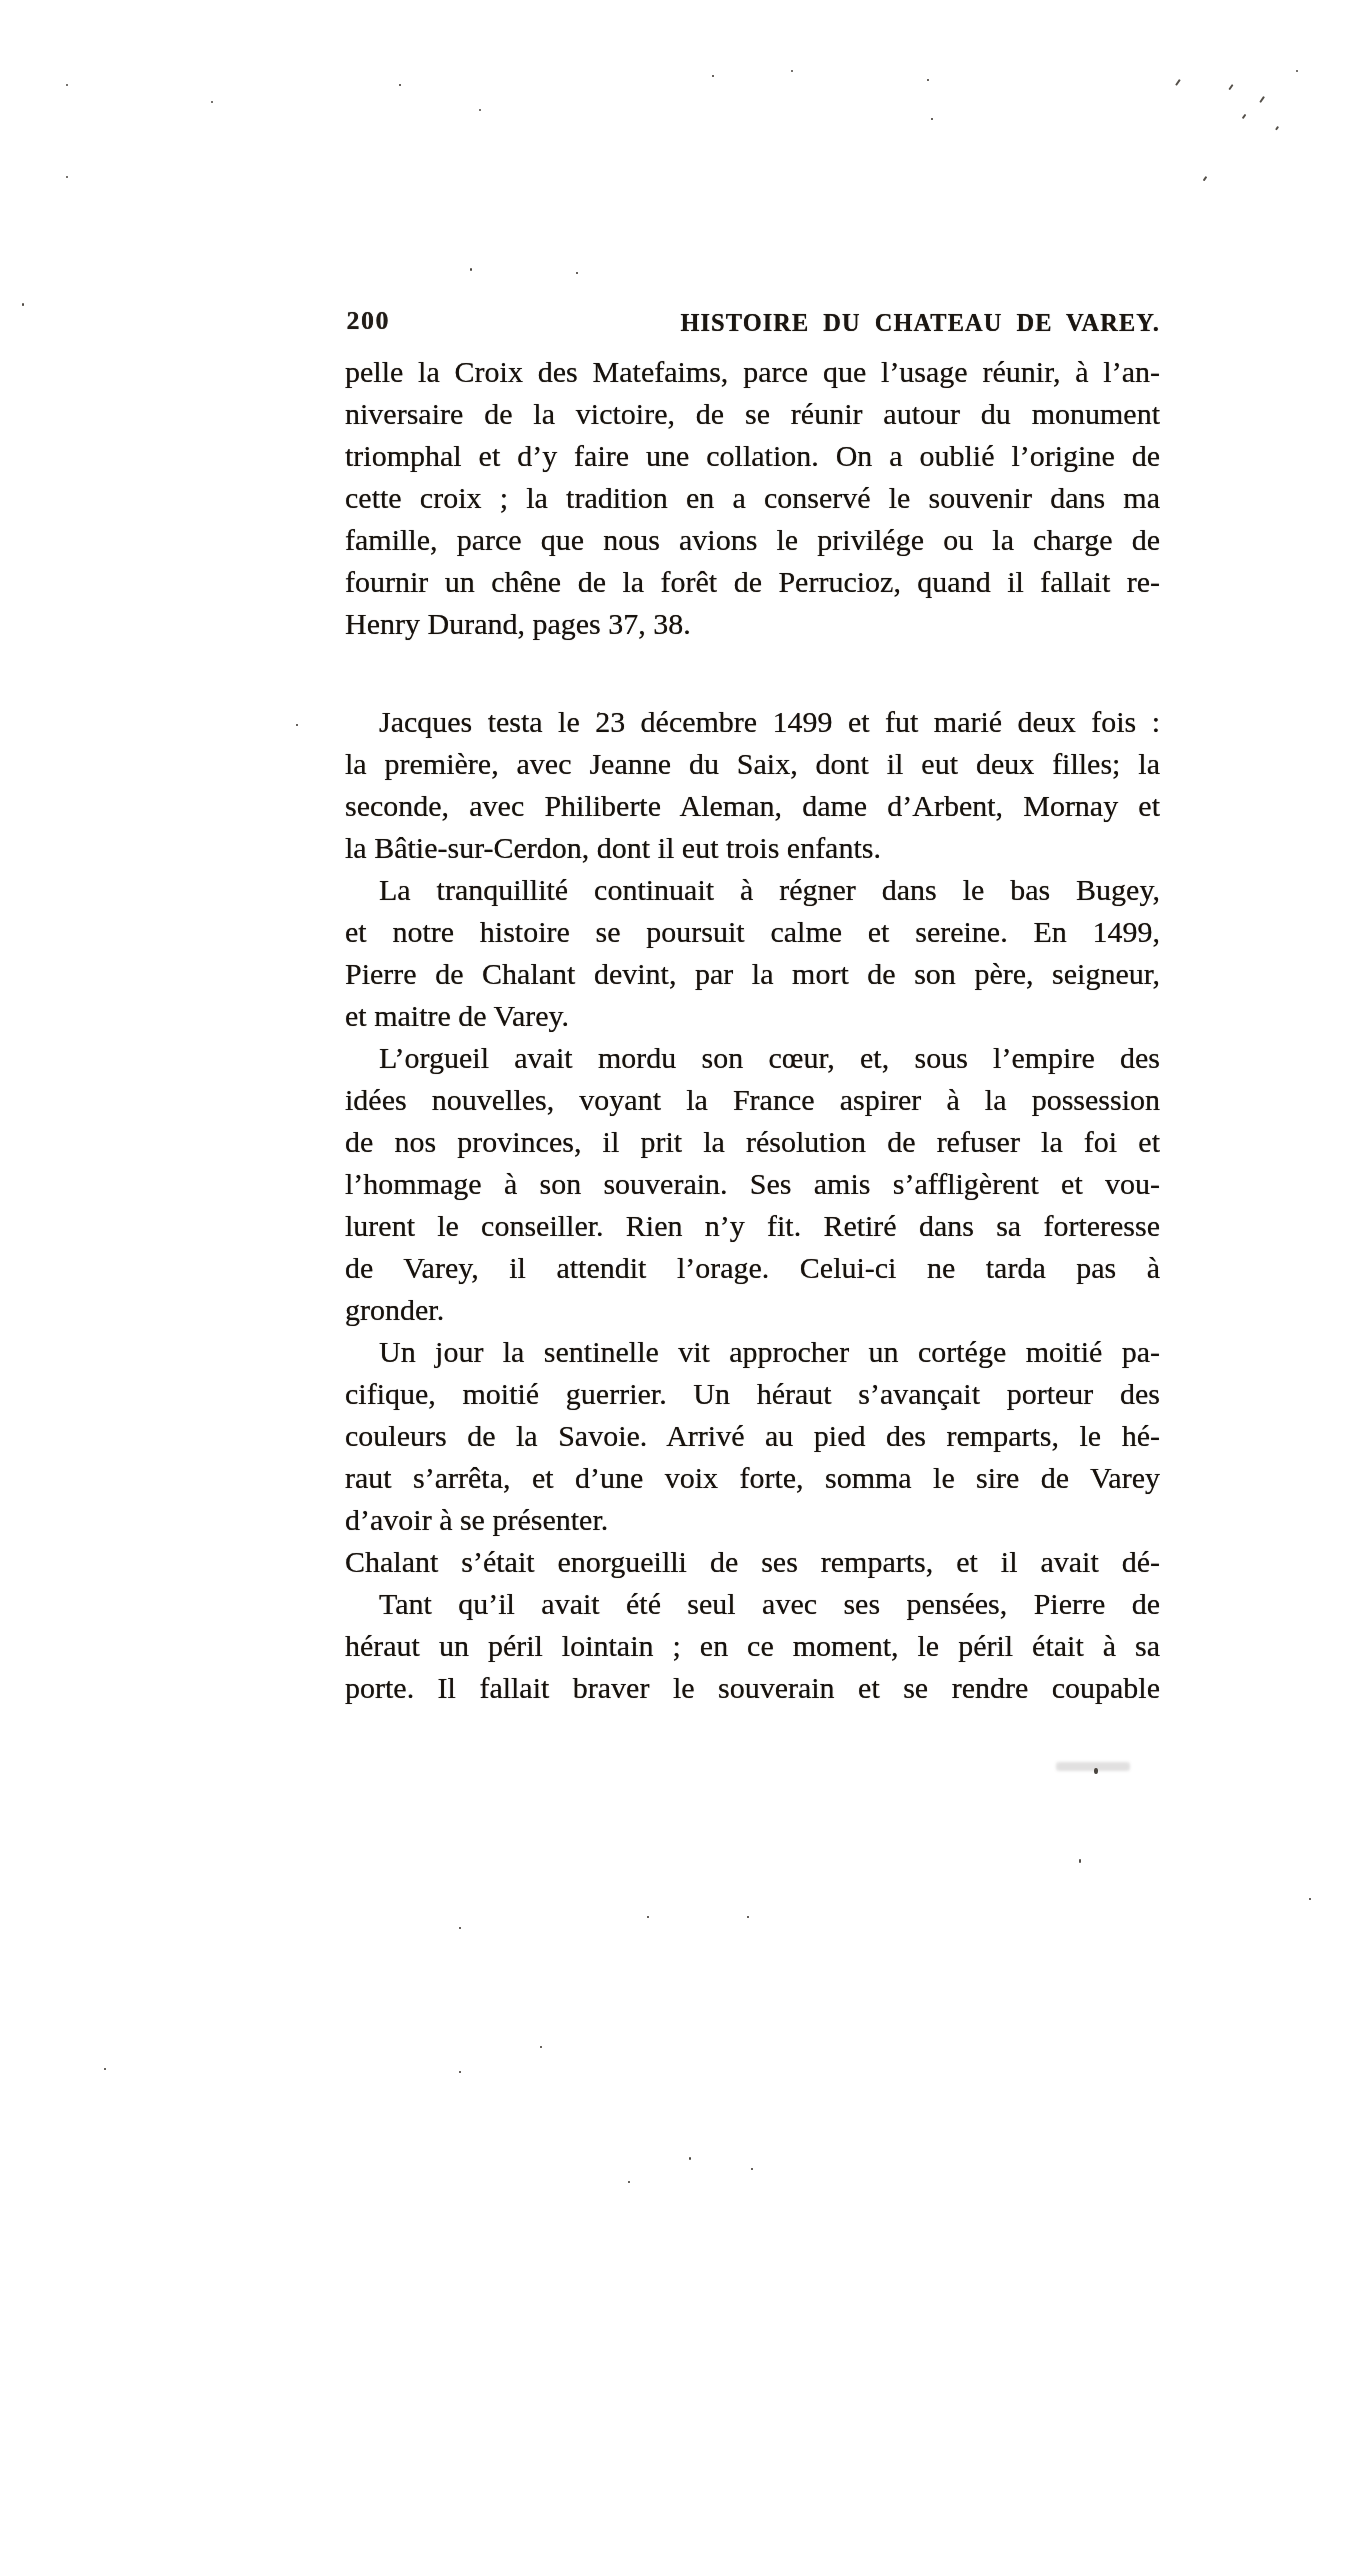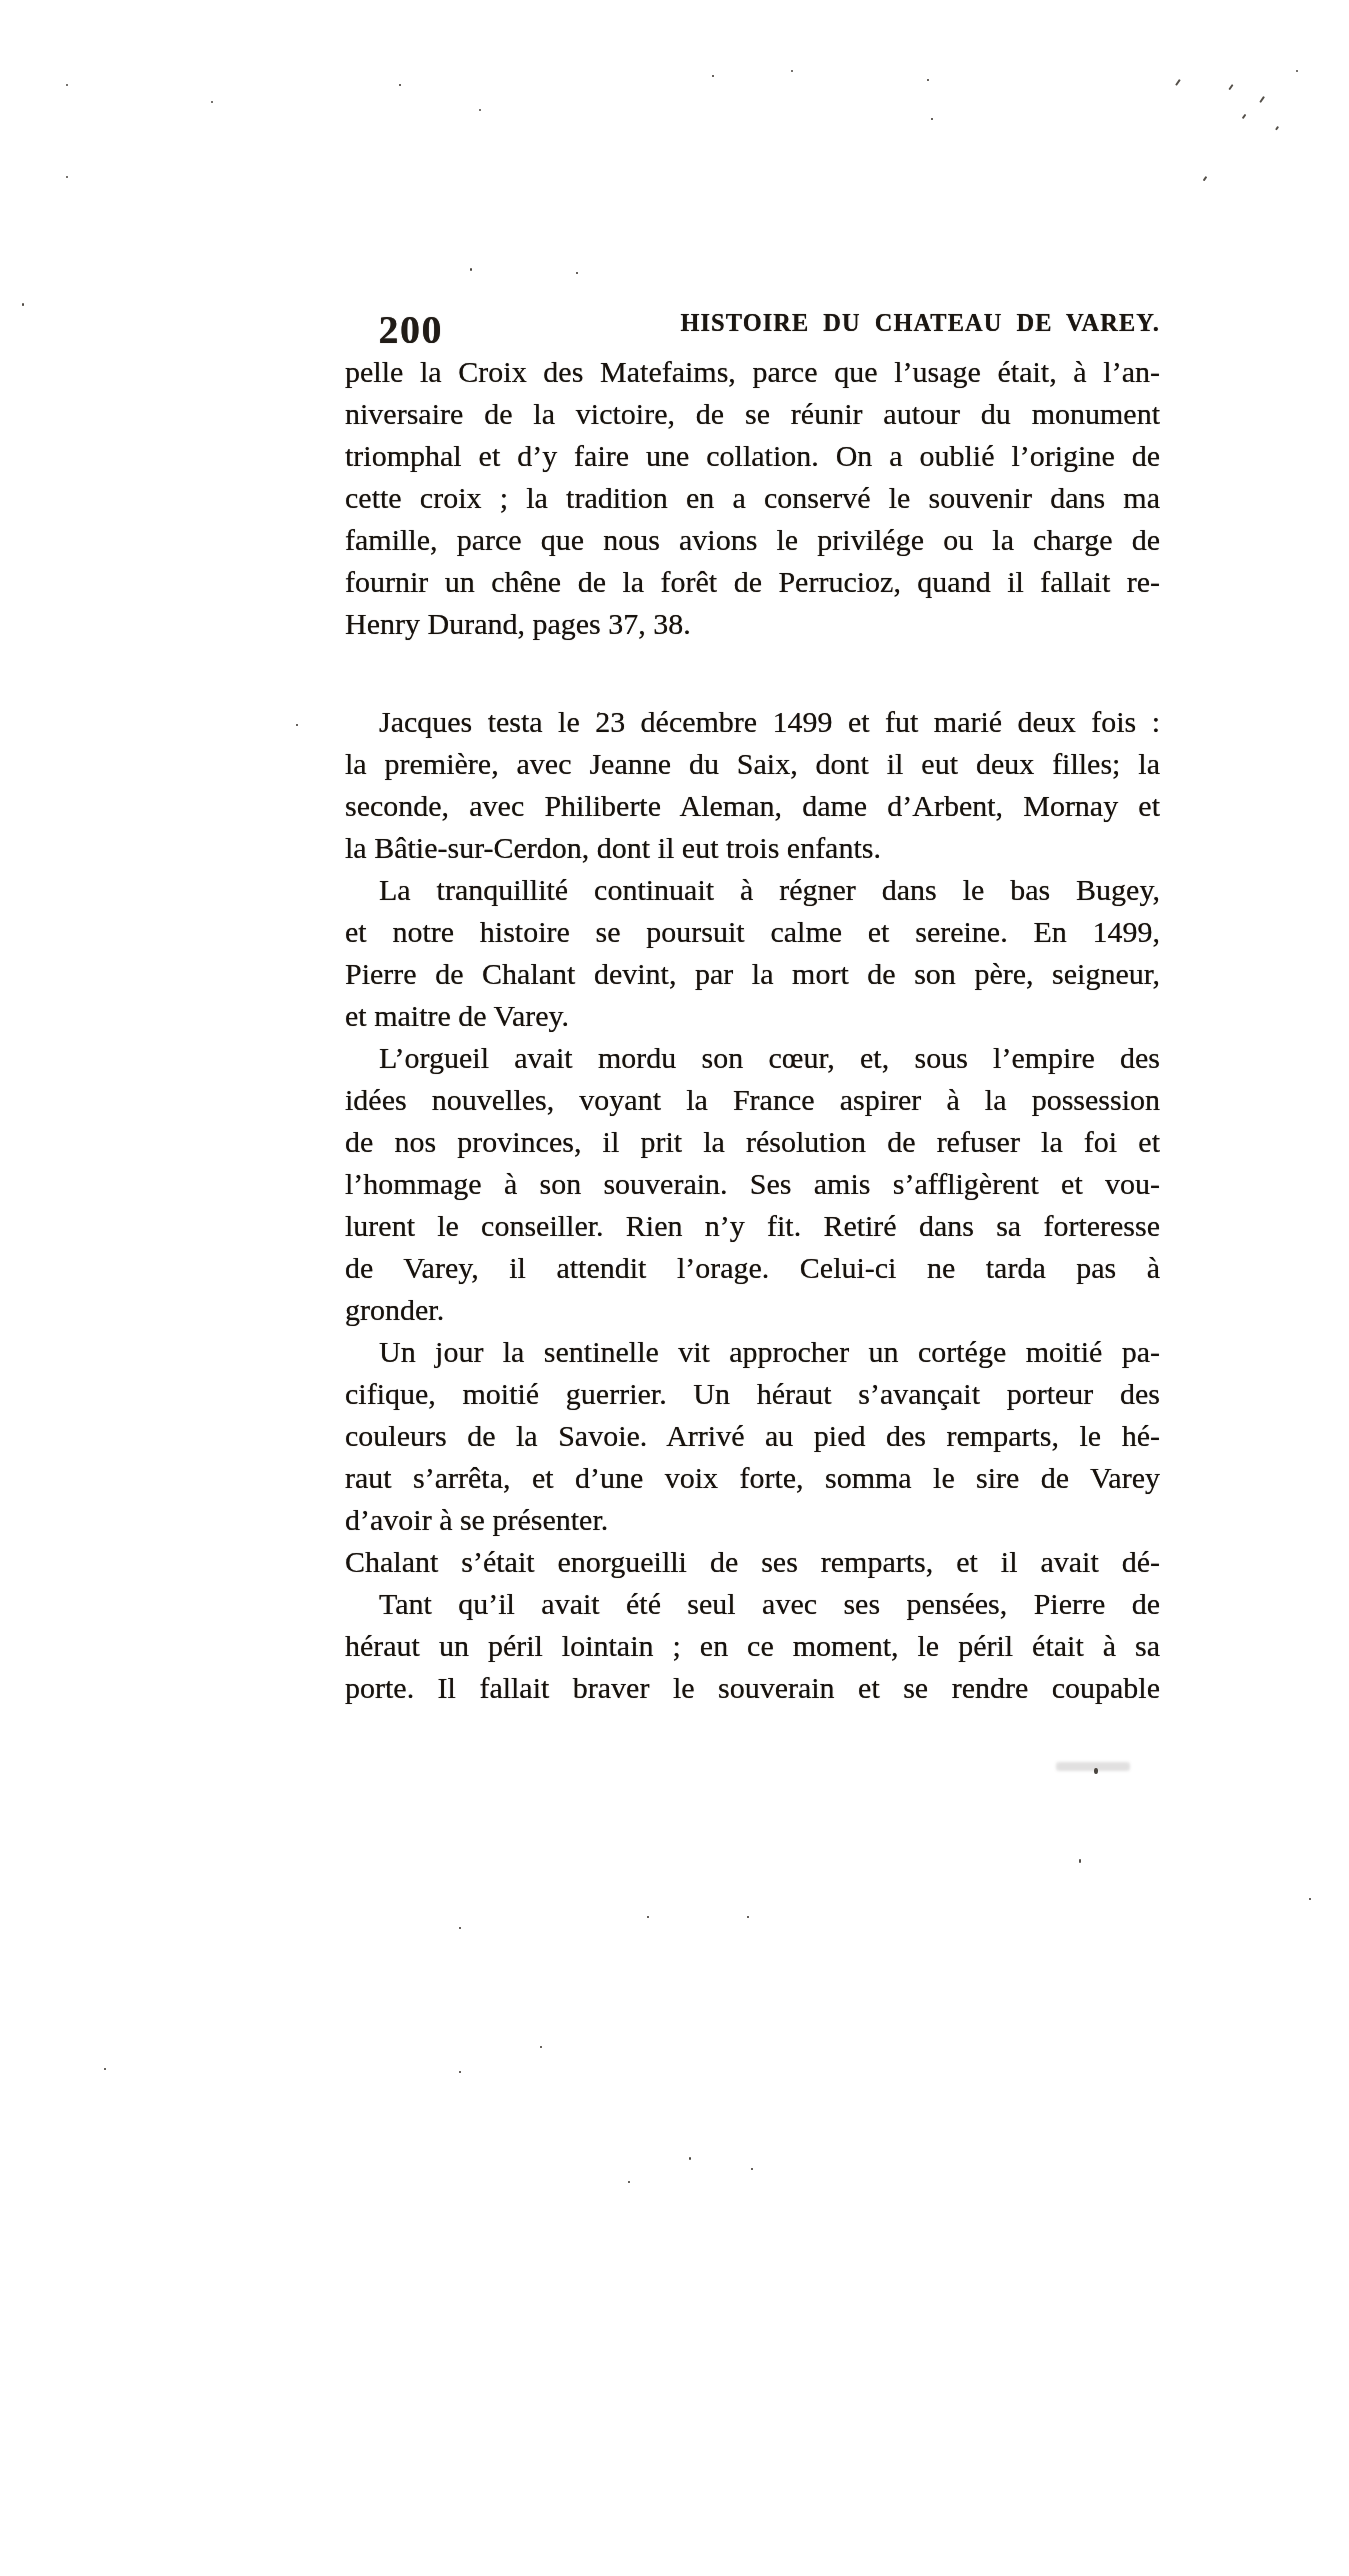--- a/index.html
+++ b/index.html
@@ -12,24 +12,23 @@
   }
   .page{
     position:absolute;inset:0;background:#ffffff;
   }
   .header{
     position:absolute;left:345px;top:302px;width:815px;height:41px;
     color:#17130f;
   }
   .pagenum{
     position:absolute;left:1.5px;top:4.4px;
-    font-size:40px;font-weight:700;letter-spacing:1.5px;
+    font-size:26px;font-weight:700;letter-spacing:1.5px;
     color:#211c17;
     text-shadow:0 0 0.7px rgba(25,20,15,.8);
-    margin-left:32px;
   }
   .running-title{
     text-align:right;
     padding-top:6.7px;
     font-size:24.4px;font-weight:700;
     letter-spacing:1.1px;word-spacing:6.7px;
     color:#1b1611;
     text-shadow:0 0 0.7px rgba(25,20,15,.85);
   }
   .textblock{
@@ -62,21 +61,21 @@
 
 <div class="page">
 
   <div class="header">
     <div class="pagenum">200</div>
     <div class="running-title">HISTOIRE DU CHATEAU DE VAREY.</div>
   </div>
 
   <div class="textblock">
       <div class="para">
-        <div class="line"><span>pelle la </span><span class="it">Croix des Matefaims</span><span>, parce que l’usage était, à l’an-</span></div>
+        <div class="line"><span>pelle la </span><span class="it">Croix des Matefaims</span><span>, parce que l’usage réunir, à l’an-</span></div>
         <div class="line"><span>niversaire de la victoire, de se réunir autour du monument</span></div>
         <div class="line"><span>triomphal et d’y faire une collation. On a oublié l’origine de</span></div>
         <div class="line"><span>cette croix ; la tradition en a conservé le souvenir dans ma</span></div>
         <div class="line"><span>famille, parce que nous avions le privilége ou la charge de</span></div>
         <div class="line"><span>fournir un chêne de la forêt de Perrucioz, quand il fallait re-</span></div>
         <div class="line flush"><span>Henry Durand, pages 37, 38.</span></div>
       </div>
       <div class="para gap">
         <div class="line indent"><span>Jacques testa le 23 décembre 1499 et fut marié deux fois :</span></div>
         <div class="line"><span>la première, avec Jeanne du Saix, dont il eut deux filles; la</span></div>

